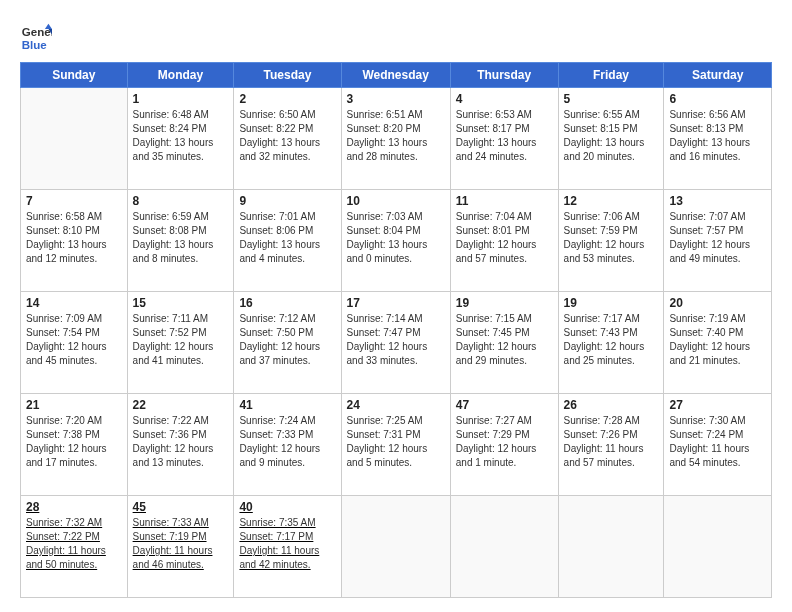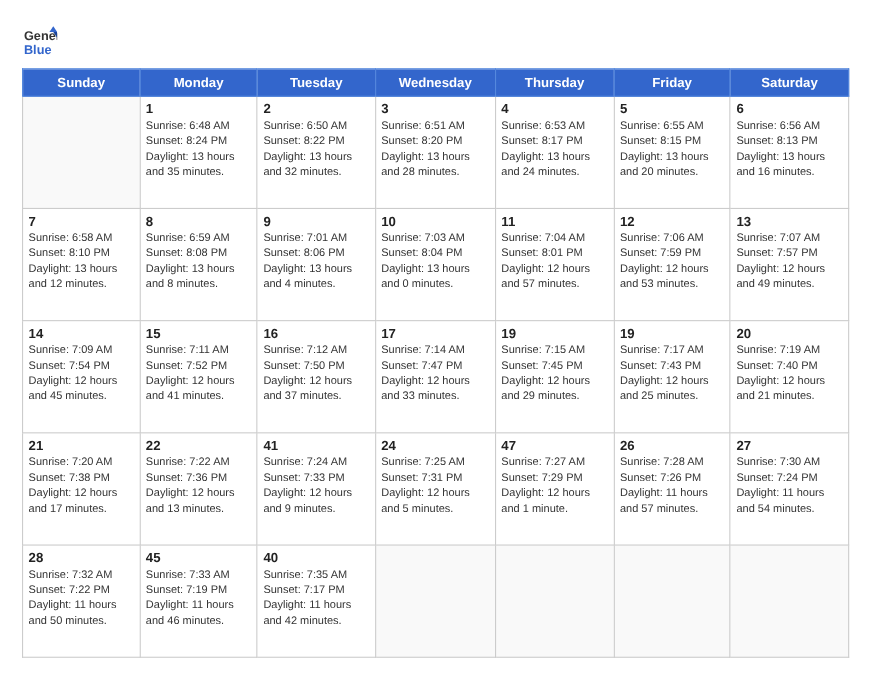--- a/index.html
+++ b/index.html
@@ -81,20 +81,21 @@
     .day-info {
       font-size: 10px;
       color: #333;
       line-height: 1.4;
     }
     .empty-cell {
       background: #f9f9f9;
     }
     .last-row td {
       height: 70px;
+      text-decoration: underline;
     }
   </style>
 </head>
 <body>
 
 <div class="page">
   <div class="header">
     <div class="logo">
       <svg class="logo-icon" viewBox="0 0 36 36">
         <text x="2" y="16" font-size="13" font-weight="bold" fill="#333" font-family="Arial">General</text>

